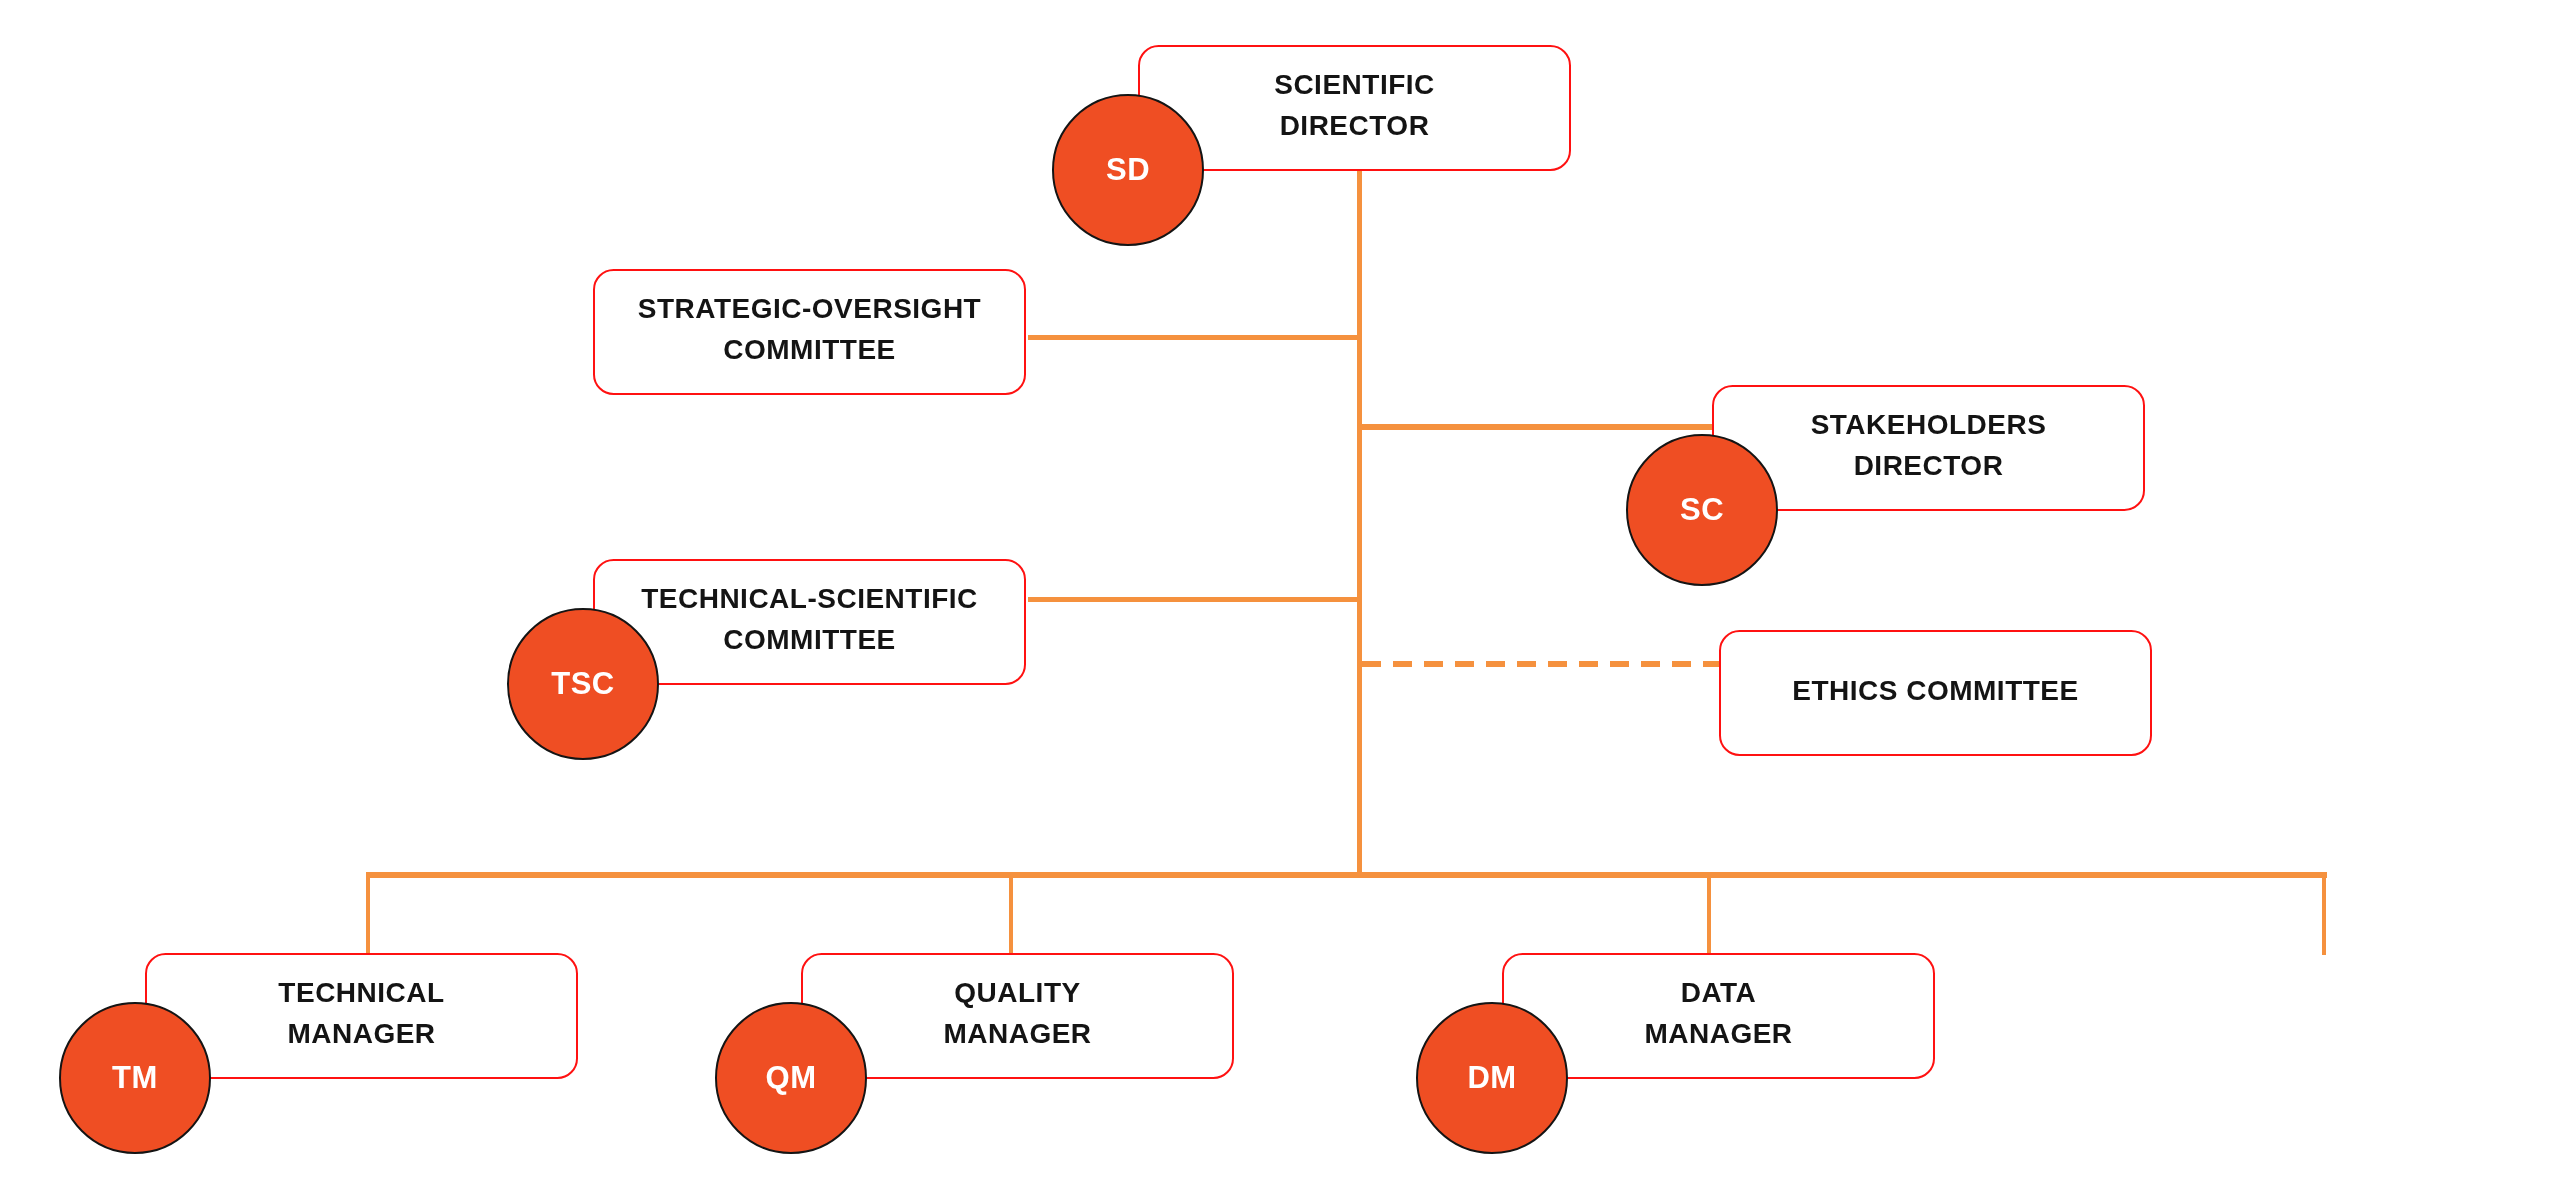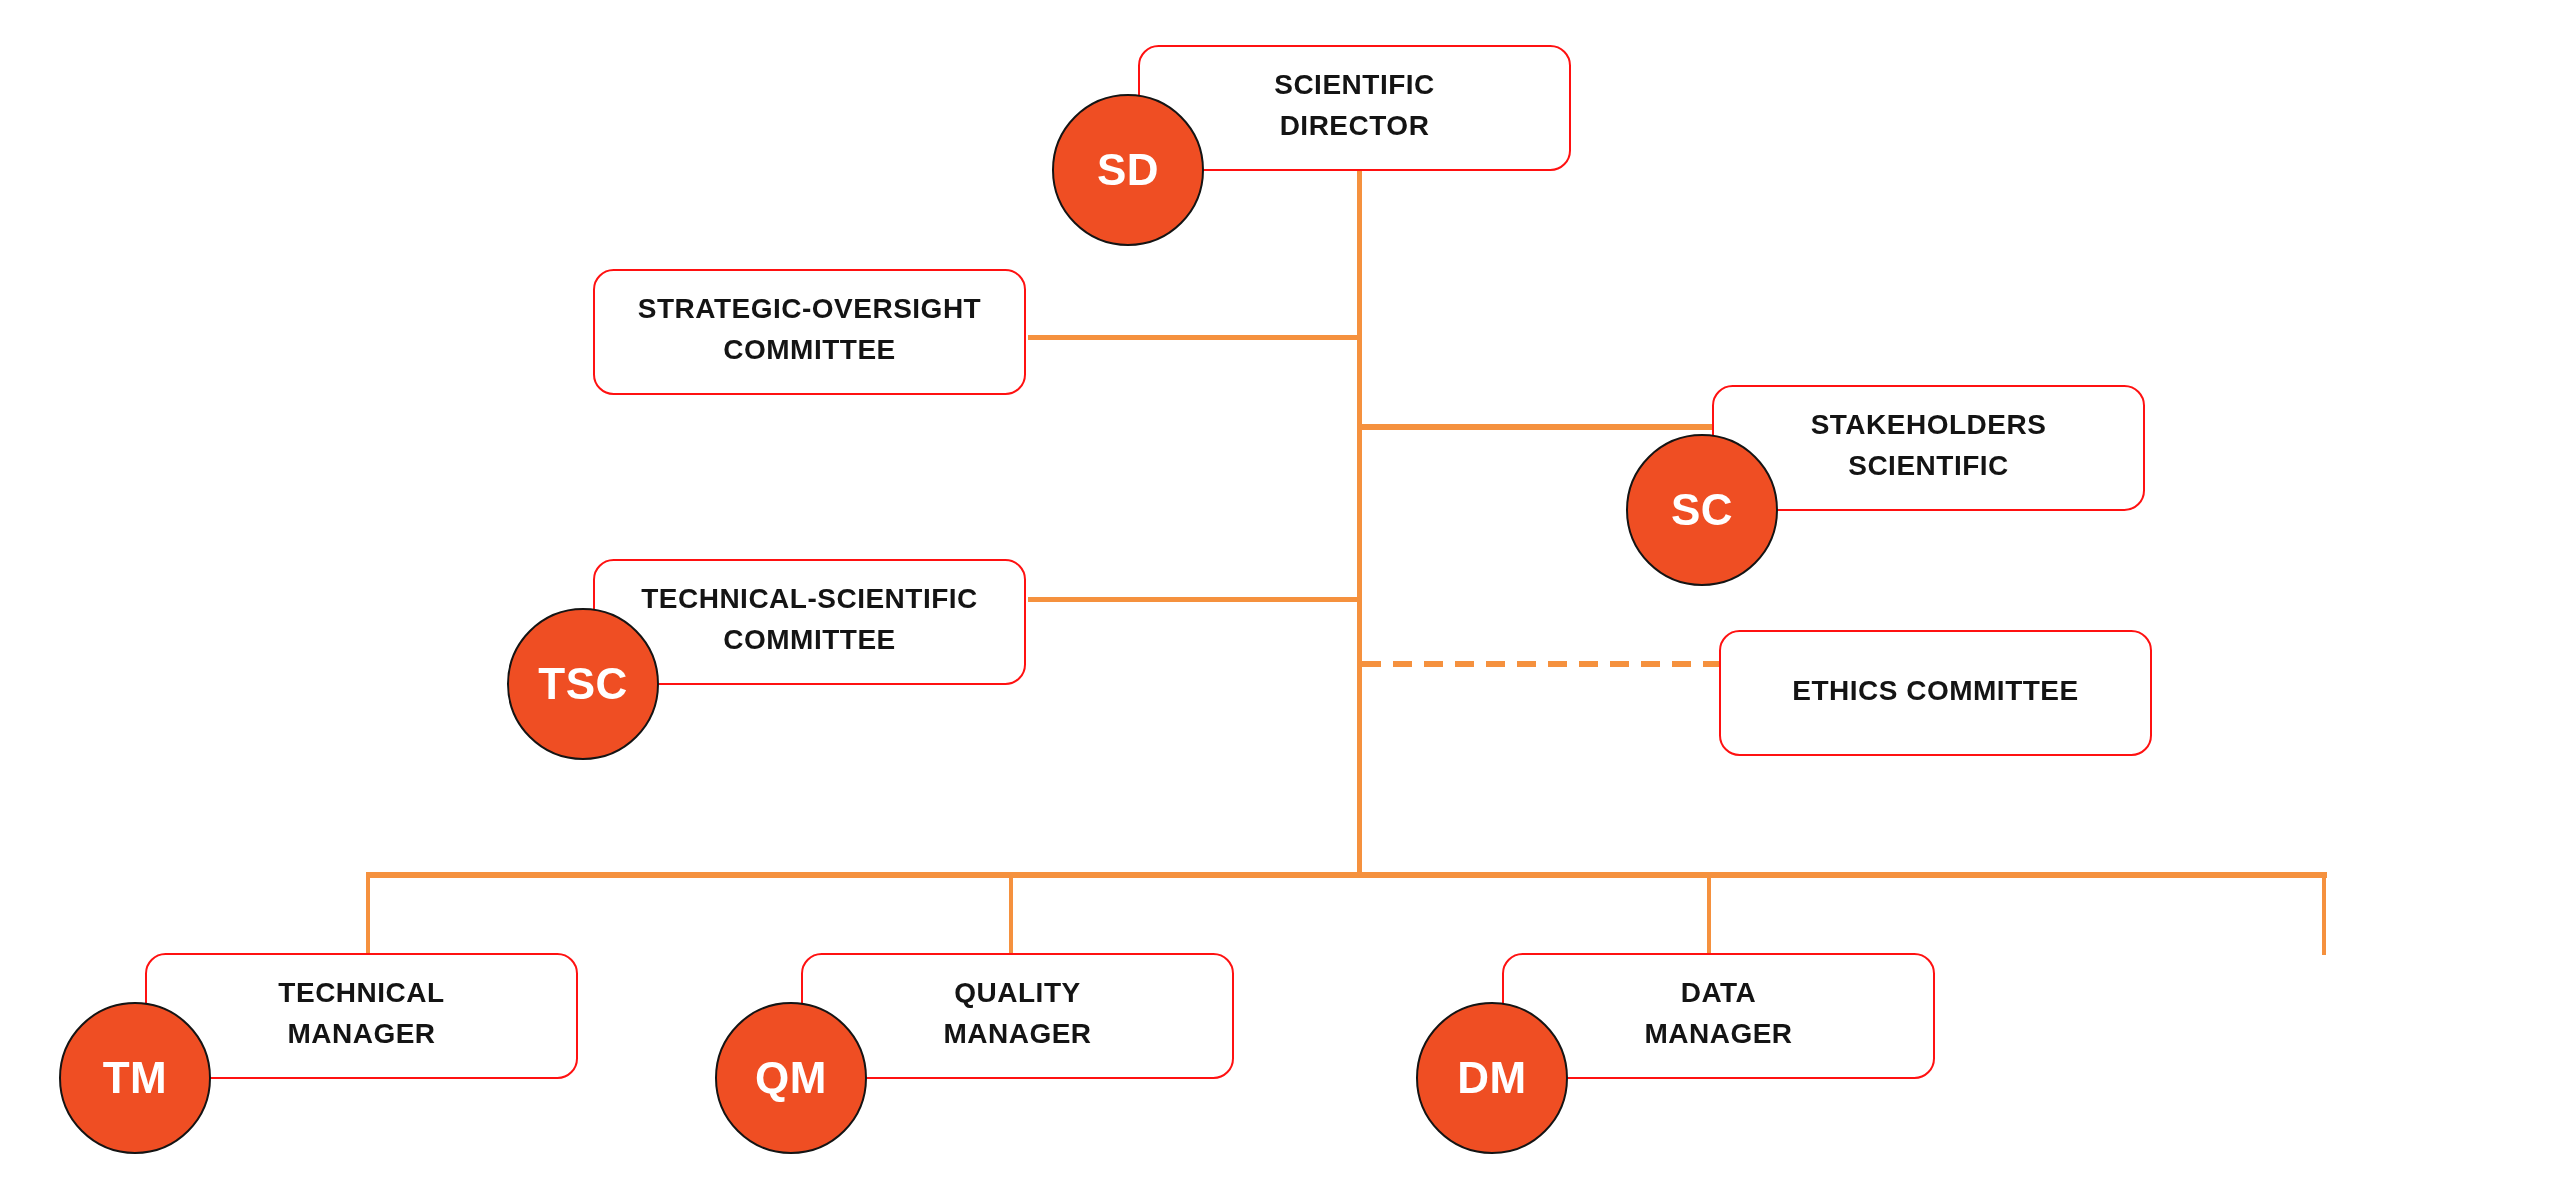--- a/index.html
+++ b/index.html
@@ -50,21 +50,21 @@
     text-align:center;white-space:pre-line;letter-spacing:0.5px;
   }
   .badge{
     position:absolute;left:-86px;top:49px;
     width:148px;height:148px;border-radius:50%;
     background:var(--badge-fill-orange);
     border:2.8px solid var(--badge-border-black);
     display:flex;align-items:center;justify-content:center;
     z-index:3;
   }
-  .badge span{font-size:44px;font-weight:700;color:var(--badge-text);letter-spacing:0.5px;}
+  .badge span{font-size:31px;font-weight:700;color:var(--badge-text);letter-spacing:0.5px;}
 </style>
 </head>
 <body>
 
 <div id="stage">
 
   <div class="line" id="trunk"></div>
   <div class="line" id="line-soc"></div>
   <div class="line" id="line-tsc"></div>
   <div class="line" id="line-sc"></div>
@@ -98,21 +98,21 @@
 COMMITTEE</span>
     </div>
     <div class="badge">
       <span>TSC</span>
     </div>
   </div>
 
   <div class="node pos-sc">
     <div class="box">
       <span class="label">STAKEHOLDERS
-SCIENTIFIC</span>
+DIRECTOR</span>
     </div>
     <div class="badge">
       <span>SC</span>
     </div>
   </div>
 
   <div class="node pos-ec">
     <div class="box">
       <span class="label">ETHICS COMMITTEE</span>
     </div>

